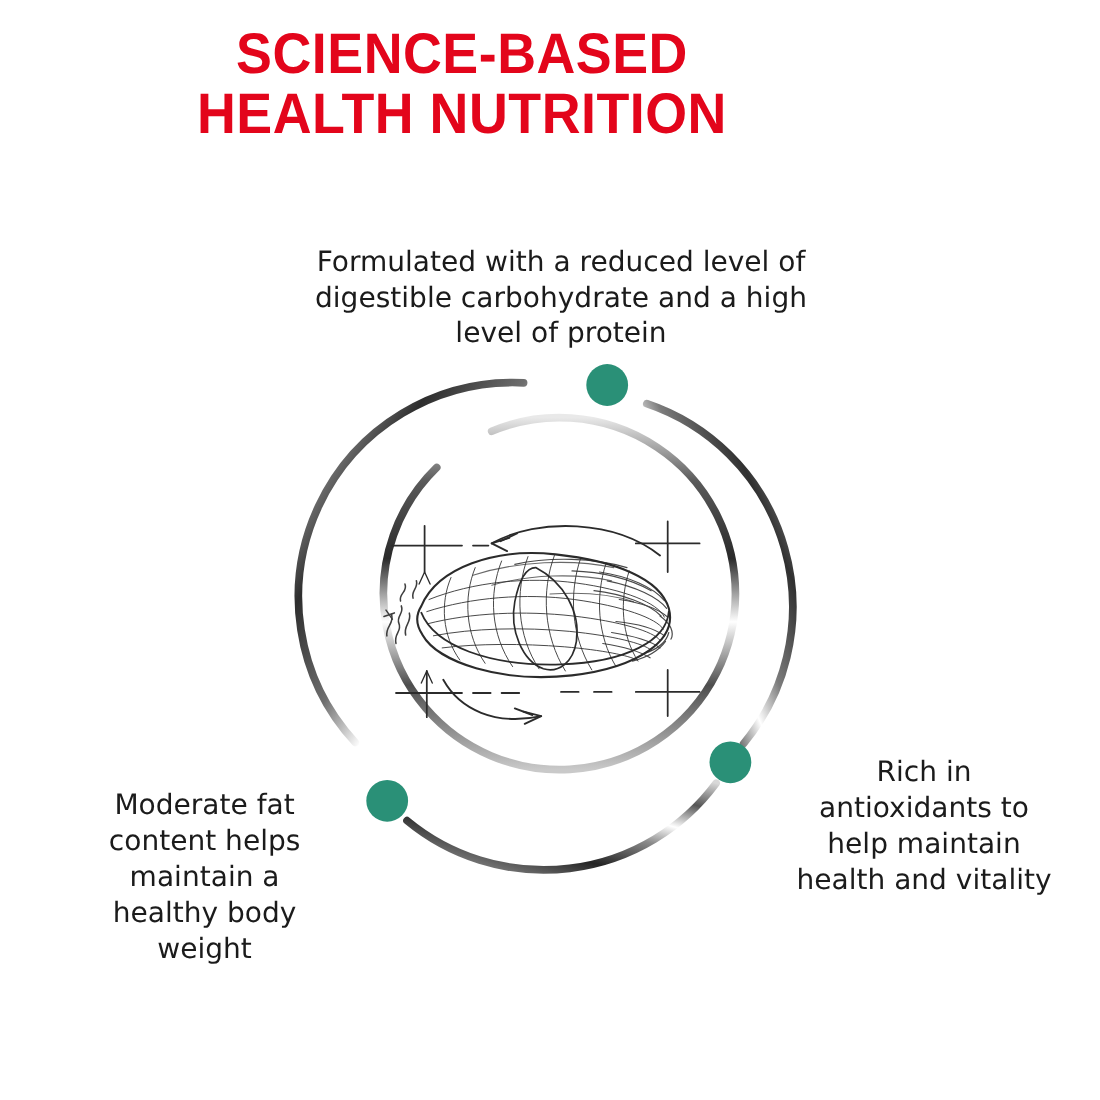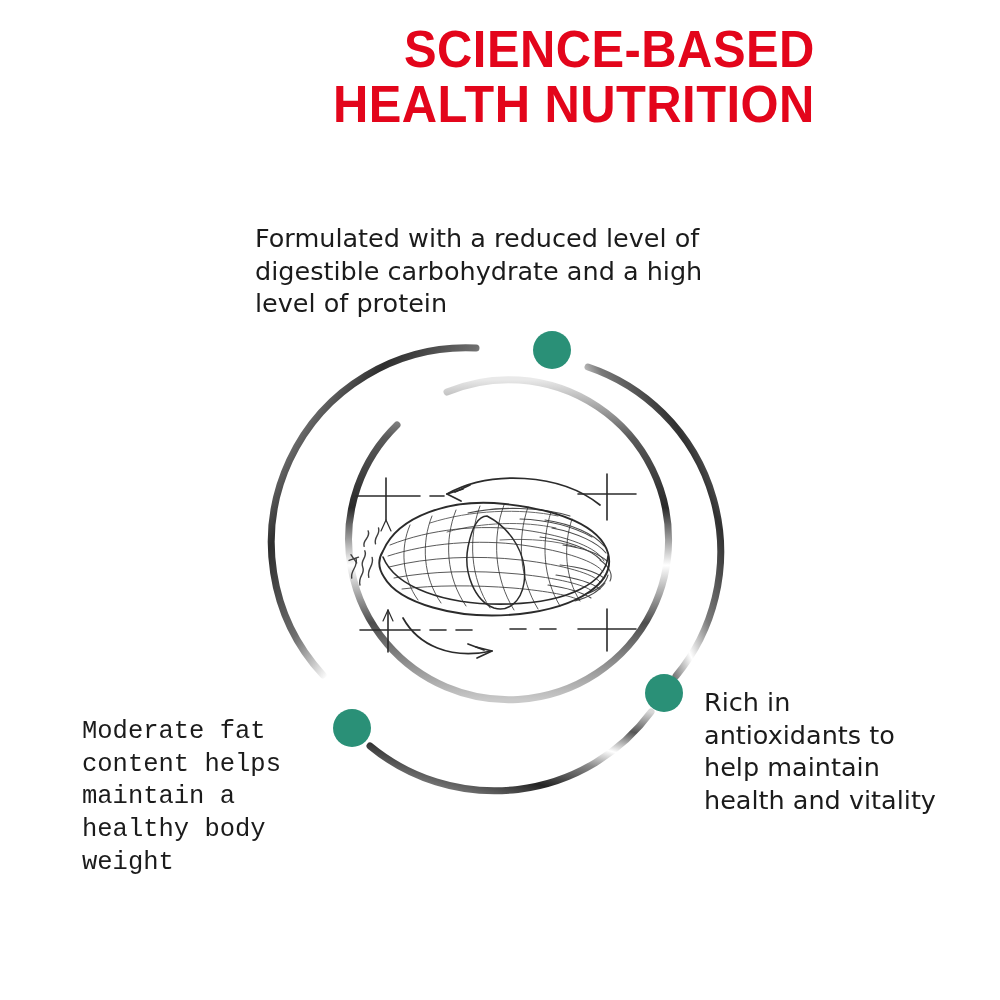--- a/index.html
+++ b/index.html
@@ -18,21 +18,21 @@
     background: #ffffff;
     overflow: hidden;
   }
 
   
   .title-block {
     position: absolute;
     top: 22px;
     left: 0;
     width: 840px;
-    text-align: right;
+    text-align: center;
     line-height: 1.05;
   }
   .title-line {
     display: block;
     color: #e3051b;
     font-family: "Liberation Sans Narrow", "Liberation Sans", "DejaVu Sans", sans-serif;
     font-weight: bold;
     font-size: 52px;
     letter-spacing: 0.5px;
     transform: scaleX(0.94);
@@ -40,37 +40,37 @@
     white-space: nowrap;
   }
 
   
   .caption {
     position: absolute;
     color: #1b1b1b;
     font-family: "DejaVu Sans", "Liberation Sans", sans-serif;
     font-size: 25.5px;
     line-height: 1.28;
+    text-align: center;
     white-space: pre-line;
   }
   #caption-top {
     top: 222px;
     left: 255px;
     width: 510px;
   }
   #caption-right {
     top: 686px;
     left: 704px;
     width: 272px;
   }
   #caption-left {
     top: 716px;
-    left: 82px;
+    left: 71px;
     width: 230px;
-    font-family: Liberation Mono, monospace;
   }
 
   
   #diagram {
     position: absolute;
     top: 0;
     left: 0;
     width: 1000px;
     height: 1000px;
   }

